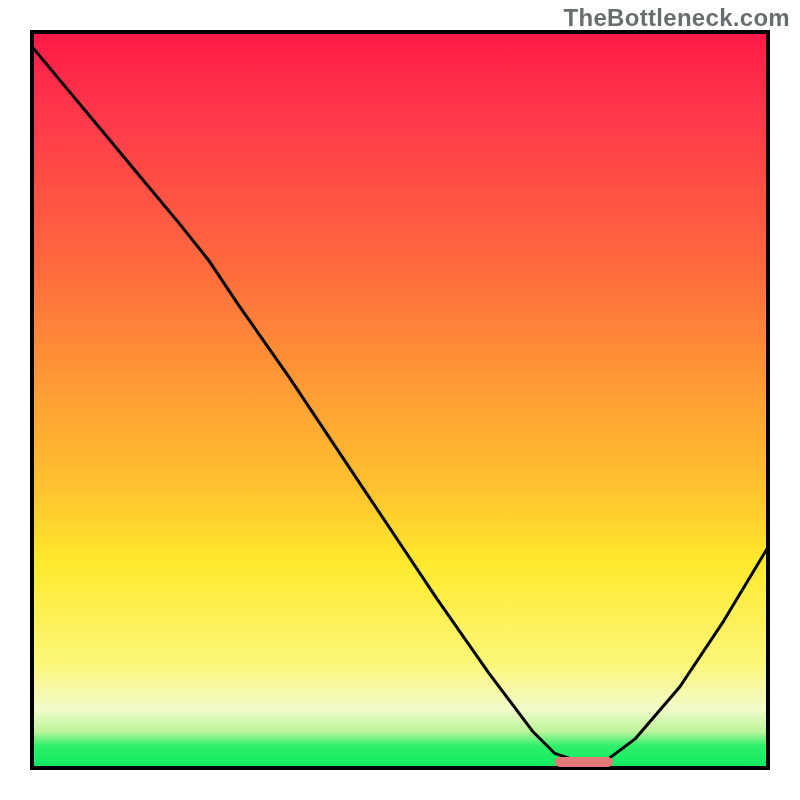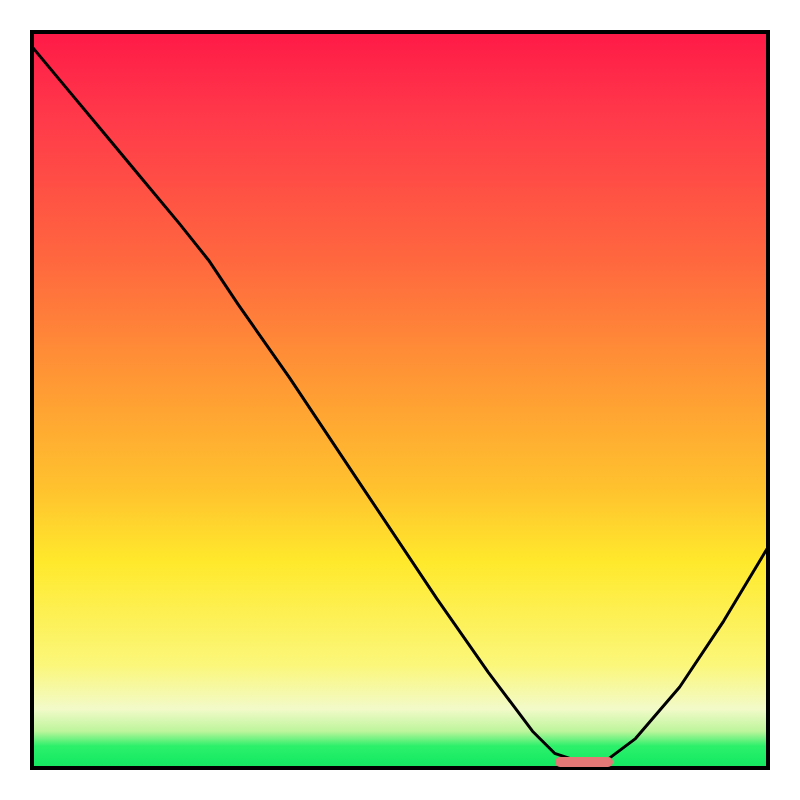--- a/index.html
+++ b/index.html
@@ -80,20 +80,21 @@
     border-radius: 6px;
     background: #e37877;
     z-index: 7;
   }
 </style>
 </head>
 <body>
 
 <div class="stage">
 
+  <div class="watermark">TheBottleneck.com</div>
 
   <div class="plot-clip">
     <div class="gradient-fill"></div>
 
     <svg class="curve" viewBox="0 0 736 736" preserveAspectRatio="none">
       <path fill="none" stroke="#000" stroke-width="3" stroke-linejoin="round" d="M0.0 14.7 L36.8 58.9 L73.6 103.0 L110.4 147.2 L147.2 191.4 L176.6 228.2 L206.1 272.3 L257.6 345.9 L331.2 456.3 L404.8 566.7 L456.3 640.3 L500.5 699.2 L522.6 721.3 L544.6 728.6 L574.1 728.6 L603.5 706.6 L647.7 655.0 L691.8 588.8 L736.0 515.2" id="curve-path"></path>
     </svg>
 
     <div class="marker" id="minimum-marker" style="left: 522.56px; width: 58.88px; top: 725.112px; background: rgb(227, 120, 119);"></div>
   </div>

